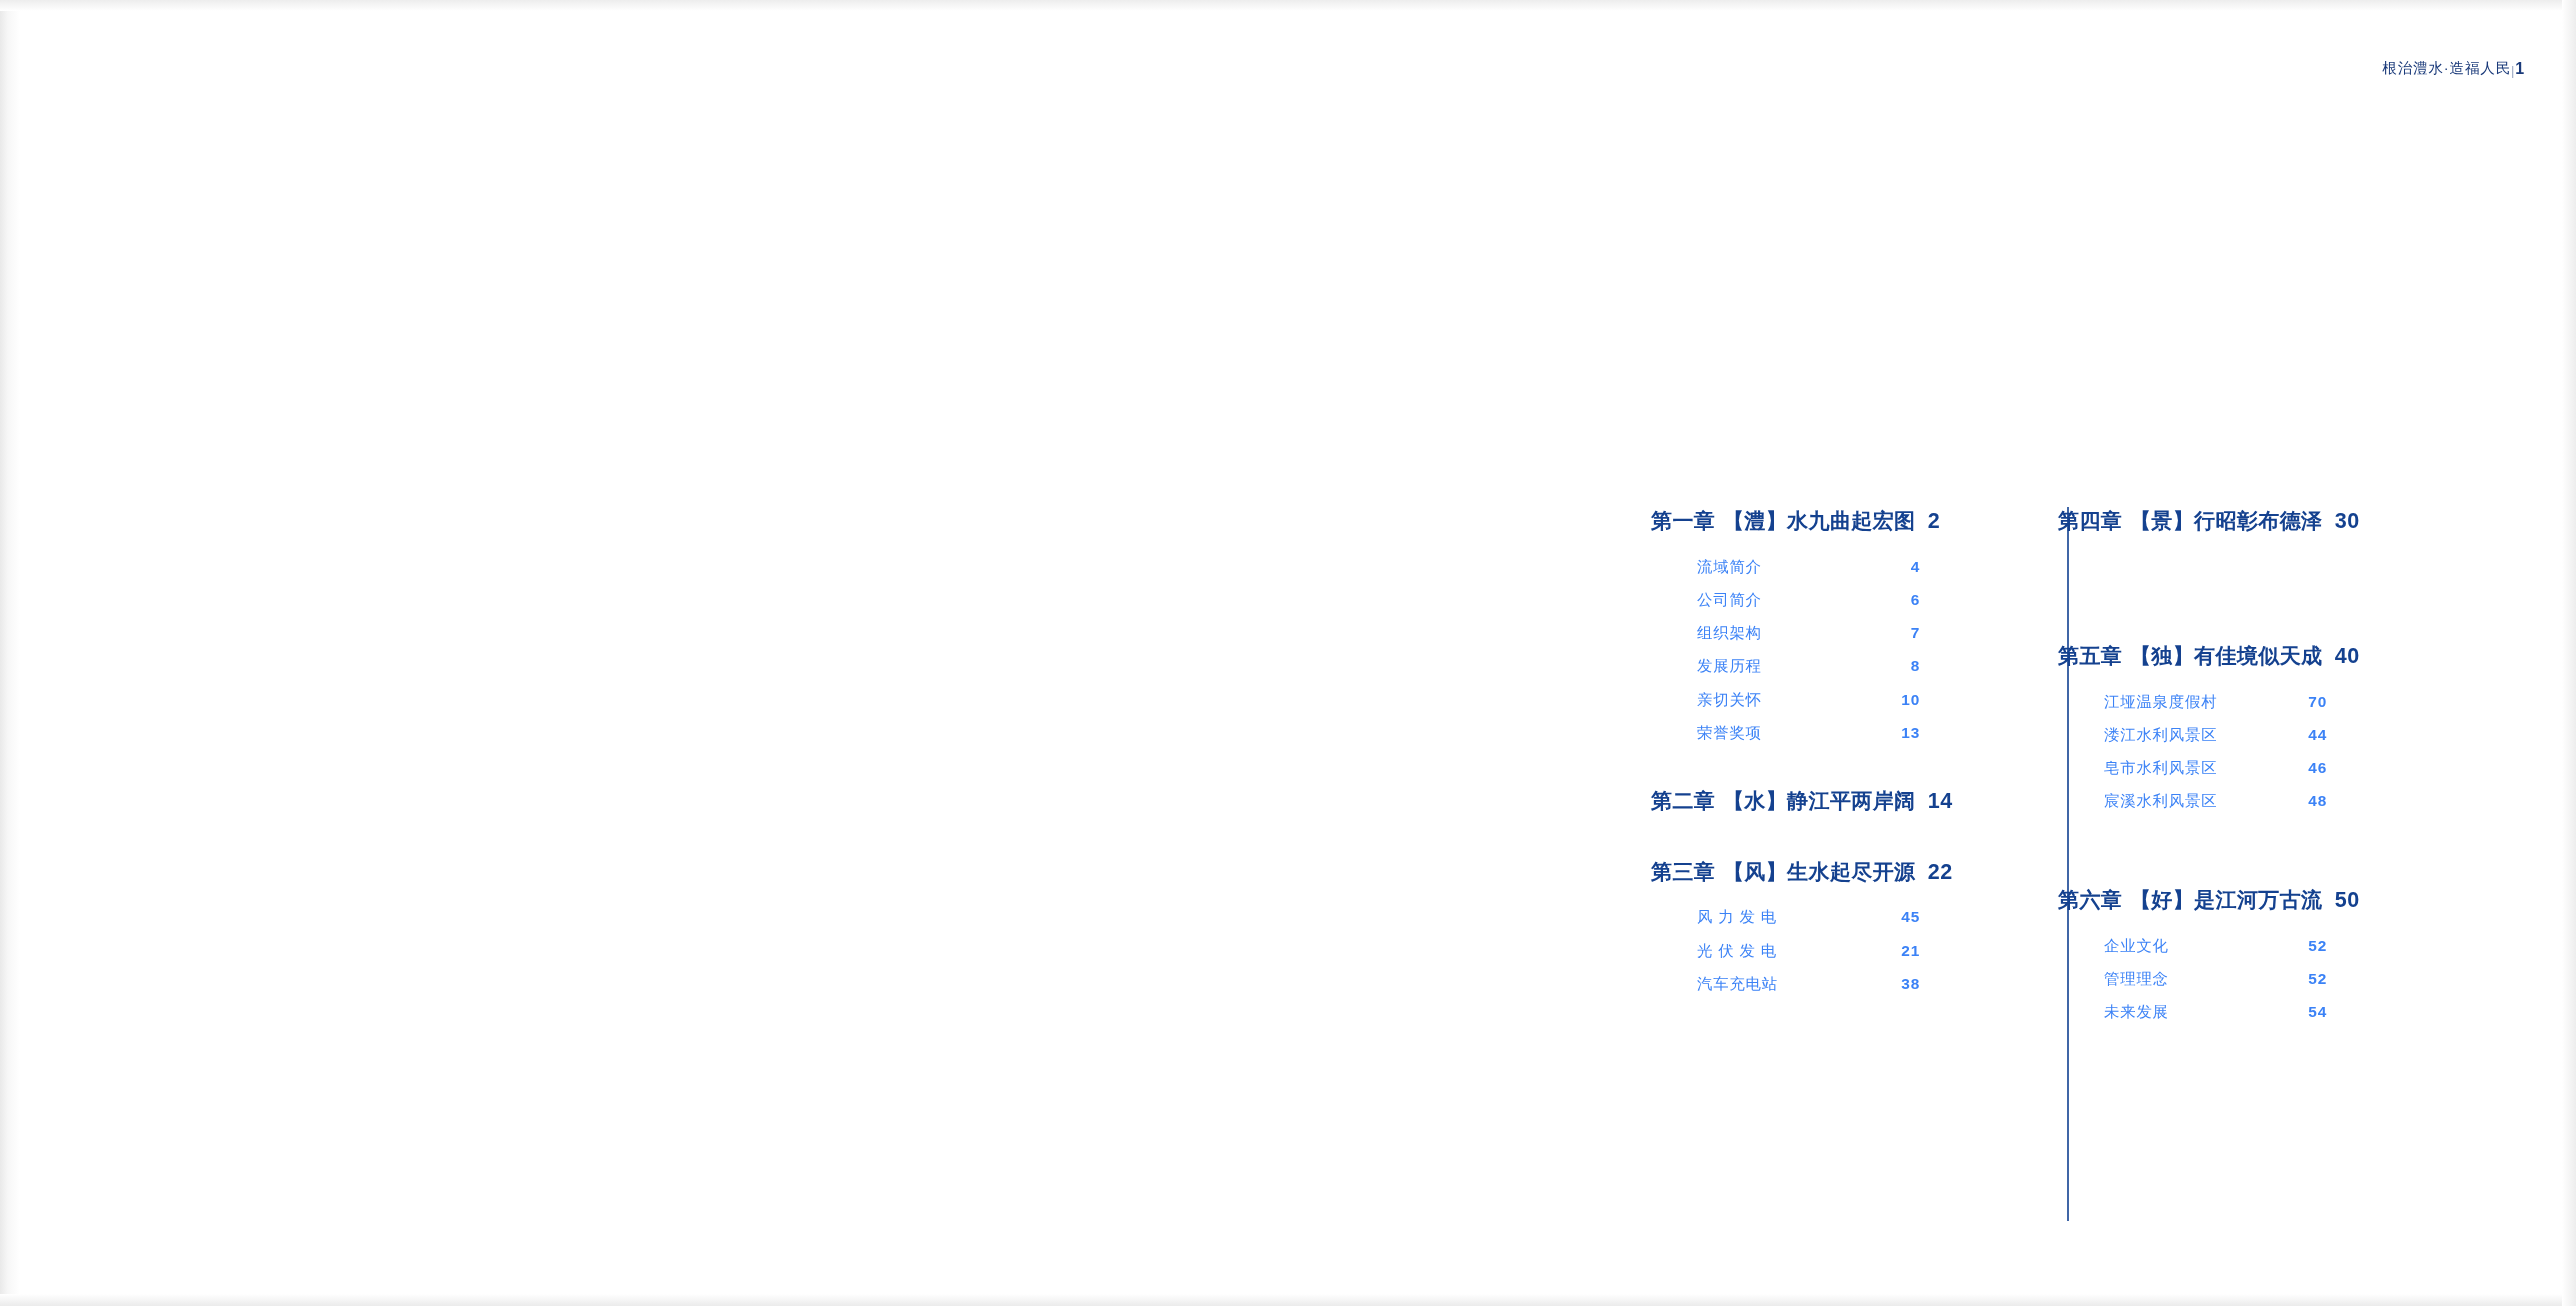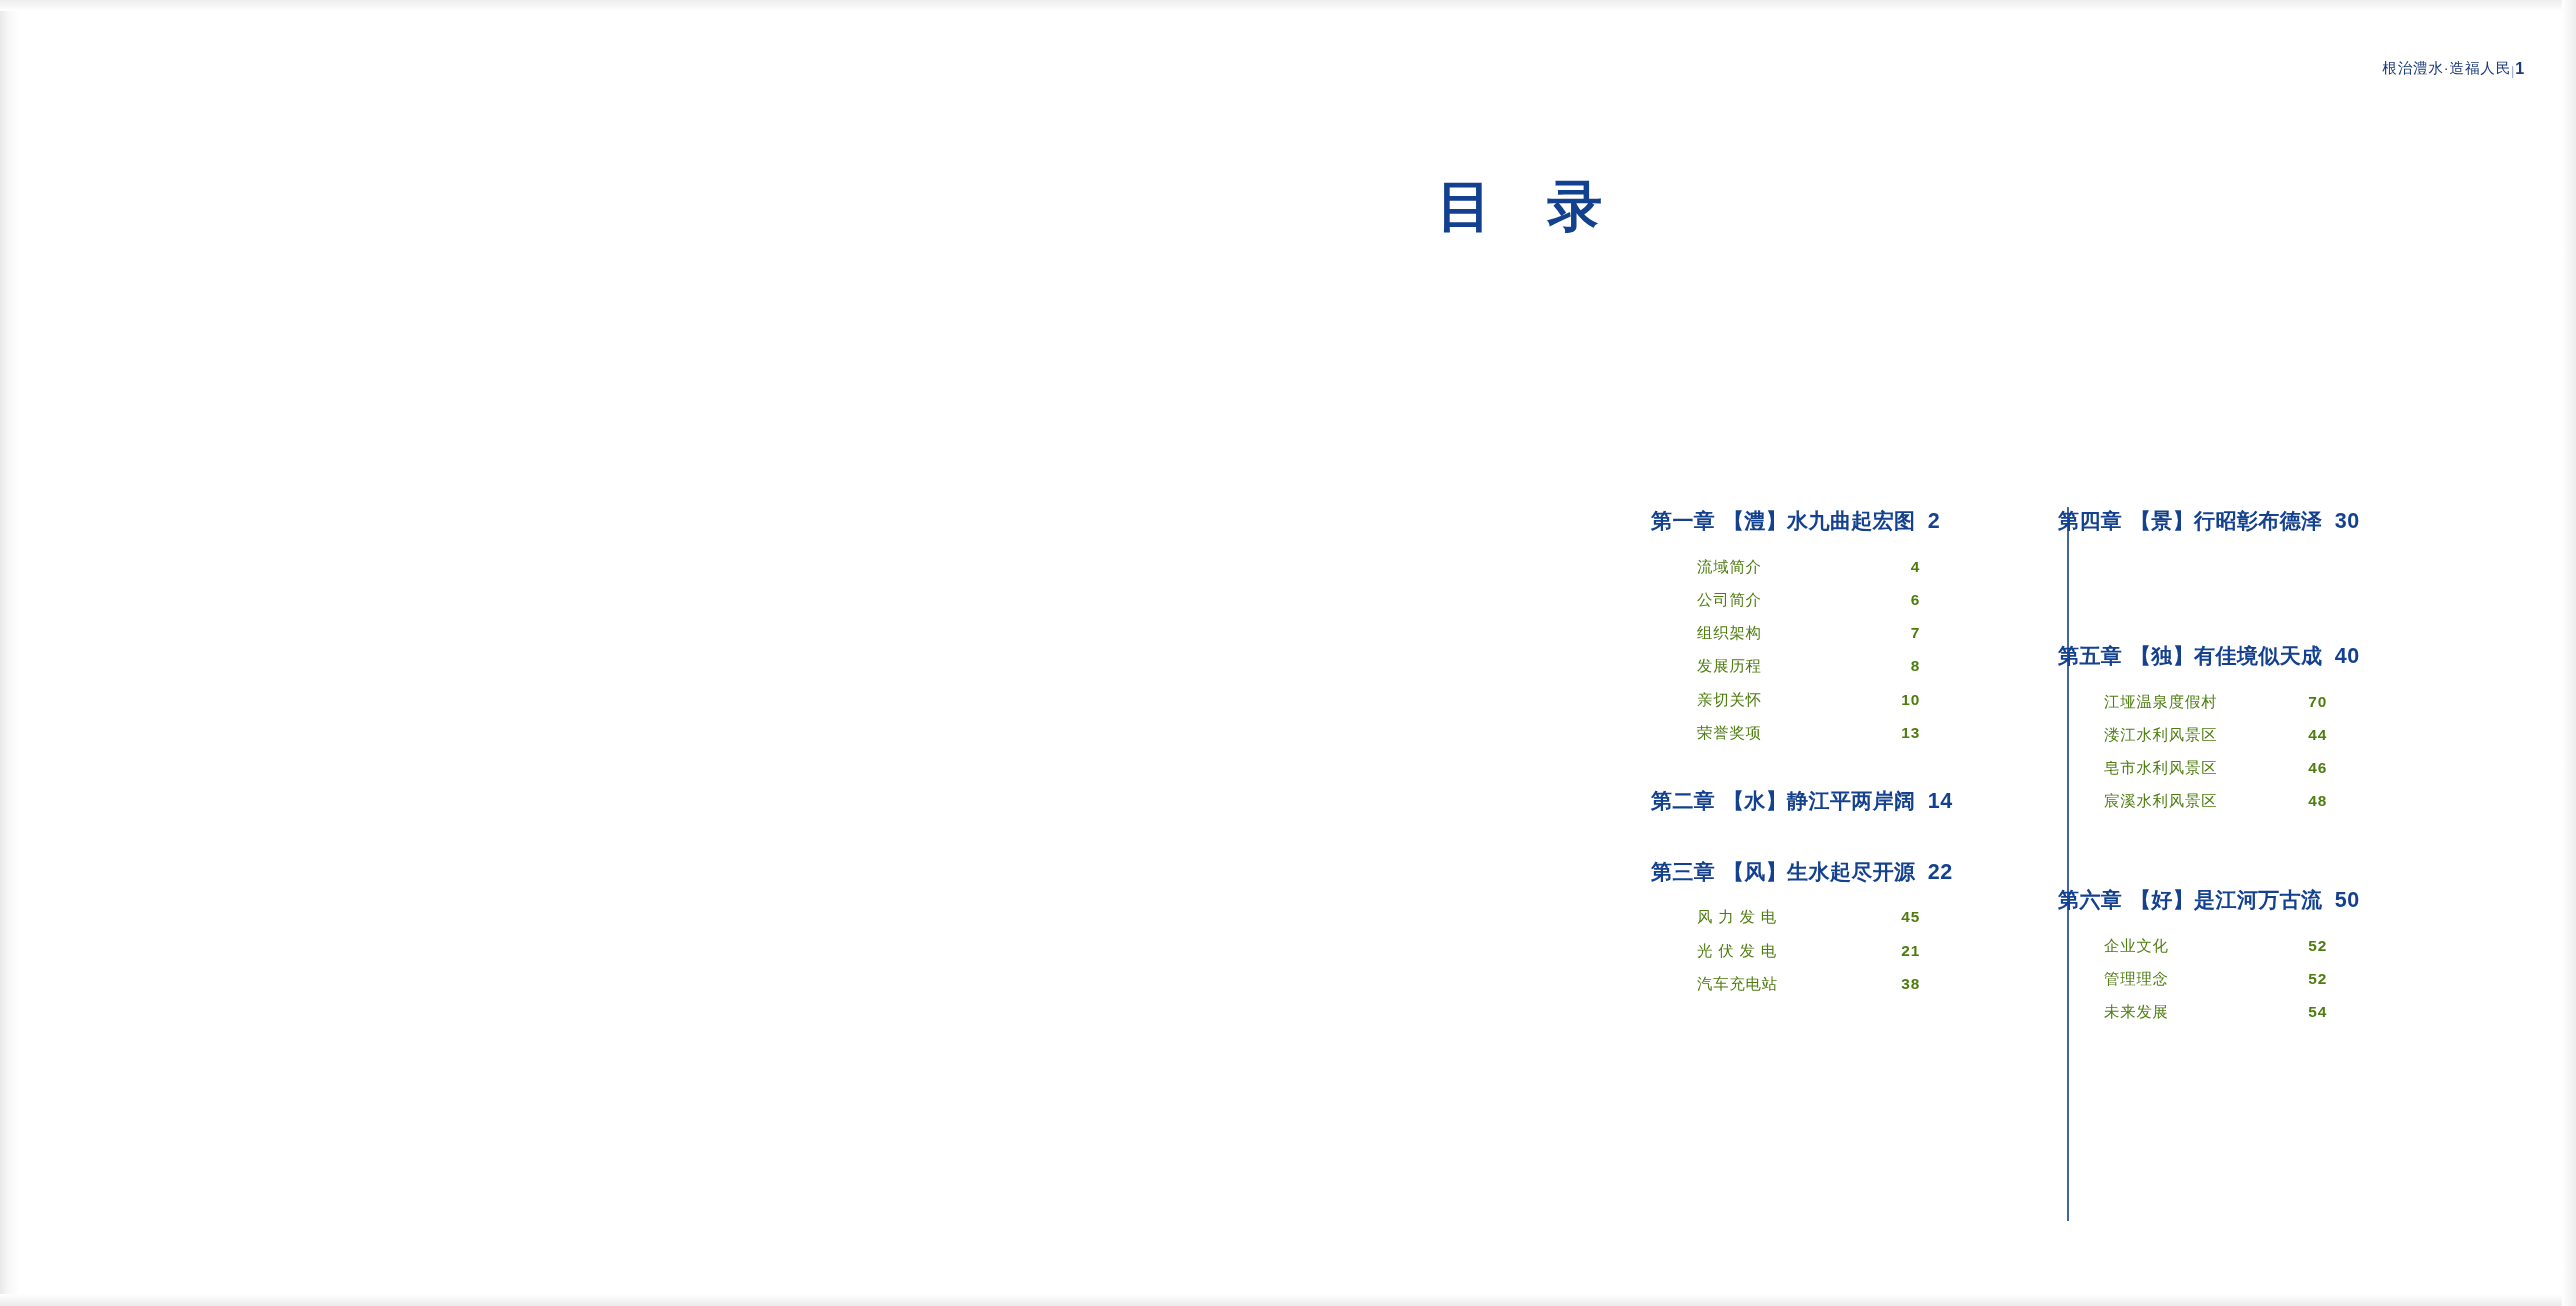--- a/index.html
+++ b/index.html
@@ -137,21 +137,21 @@
     font-weight: 700;
   }
 
   .entries {
     padding-left: 46px;
   }
   .entry {
     display: flex;
     align-items: baseline;
     font-size: 15.4px;
-    color: #4d7c0f;
+    color: #3b82f6;
     margin-bottom: 12.3px;
     letter-spacing: 0.8px;
     font-weight: 500;
   }
   .entry:last-child { margin-bottom: 0; }
   .entry .e-title {
     width: 177px;
     white-space: nowrap;
   }
   .entry .e-page {
@@ -175,21 +175,20 @@
   <div class="top-edge-shade"></div>
   <div class="bottom-edge-shade"></div>
   <div class="right-edge-shade"></div>
 
   <div class="running-header">
     <span>根治澧水·造福人民</span>
     <span class="rh-sep">|</span>
     <span class="rh-page">1</span>
   </div>
 
-  <div class="toc-title">目 录</div>
 
   <div class="divider"></div>
 
   <div class="toc-columns">
 
     <div class="toc-col col-left">
 
       <div class="chapter gap-after-1">
         <div class="chapter-head">
           <span class="ch-num">第一章</span>

